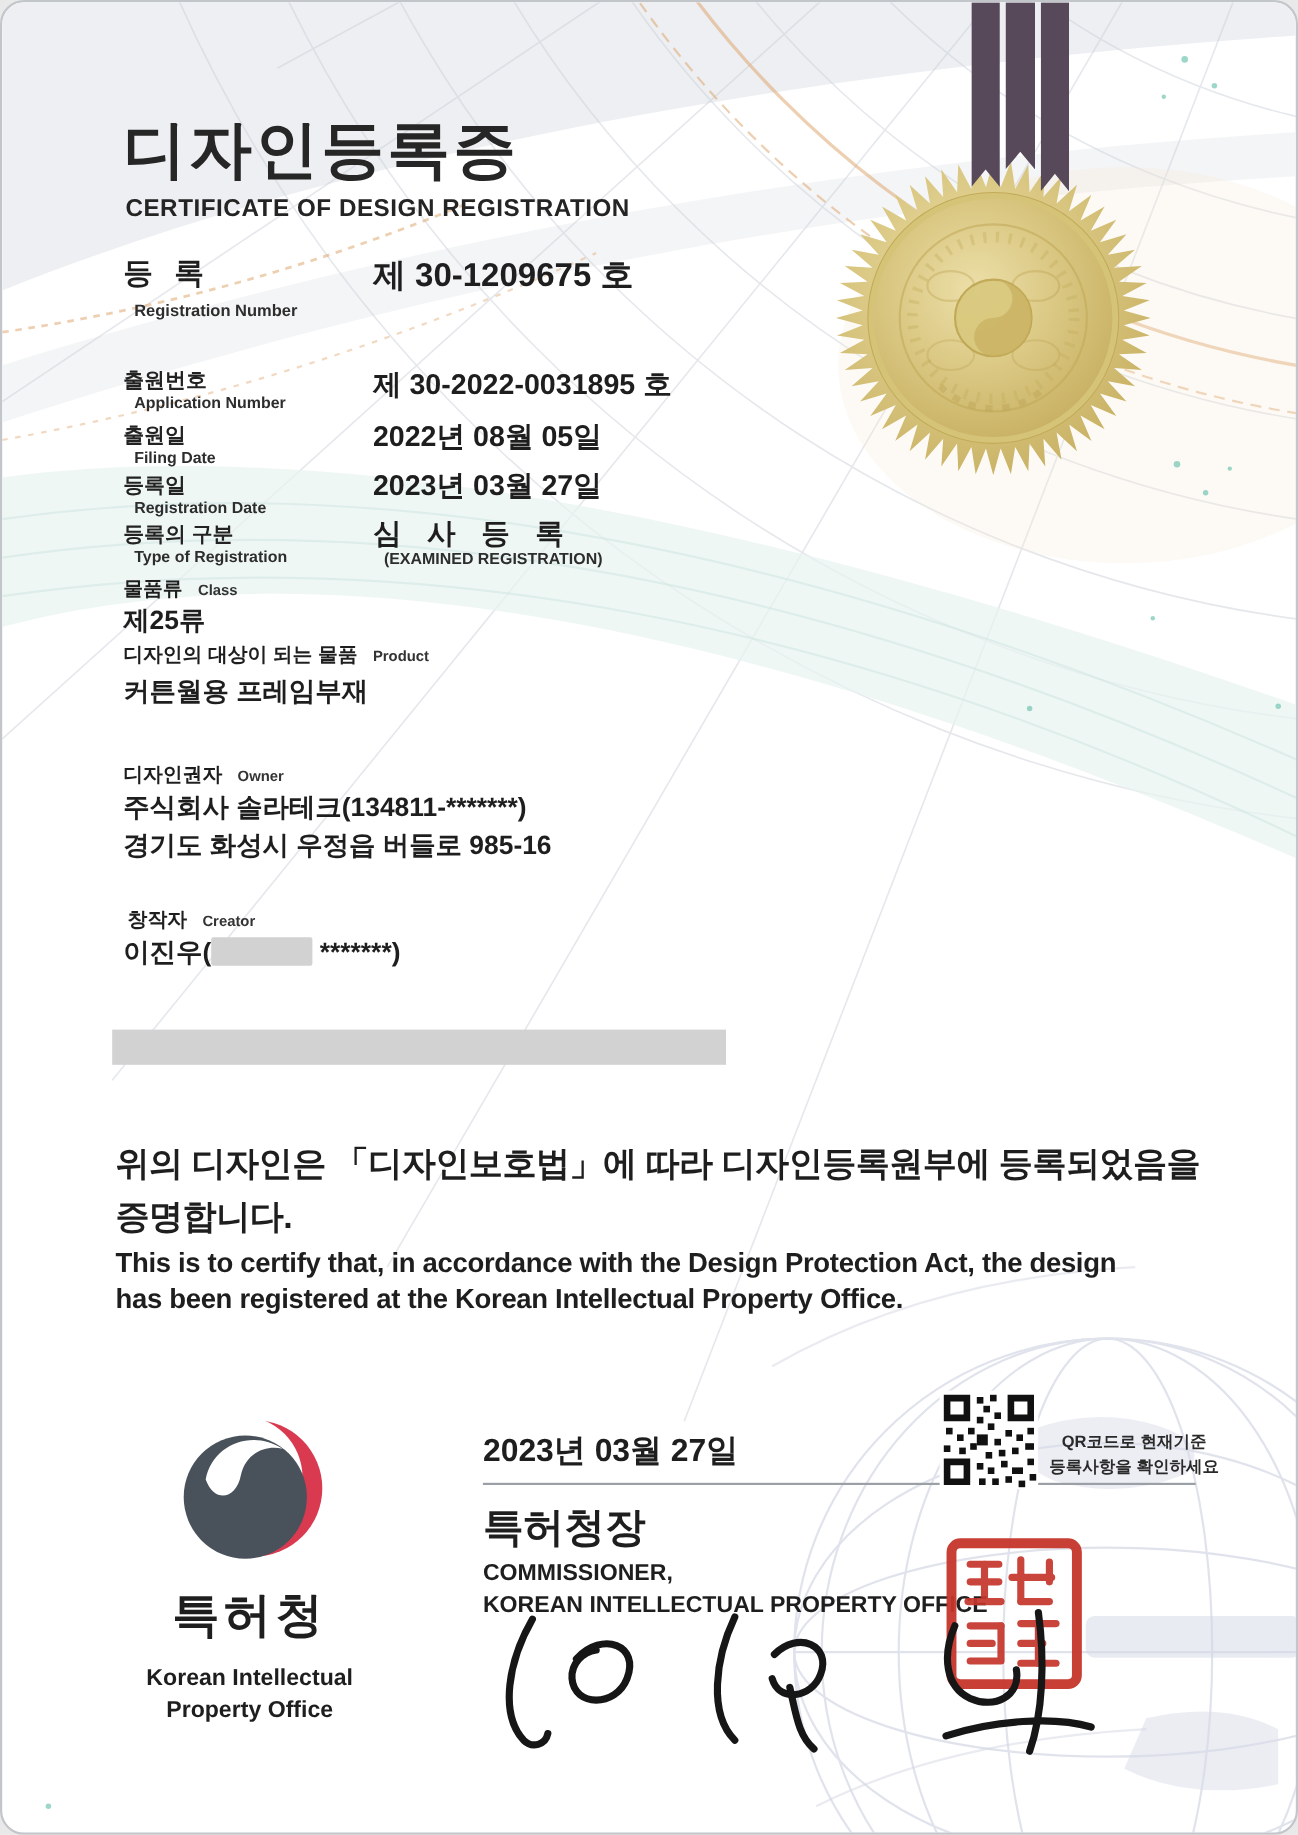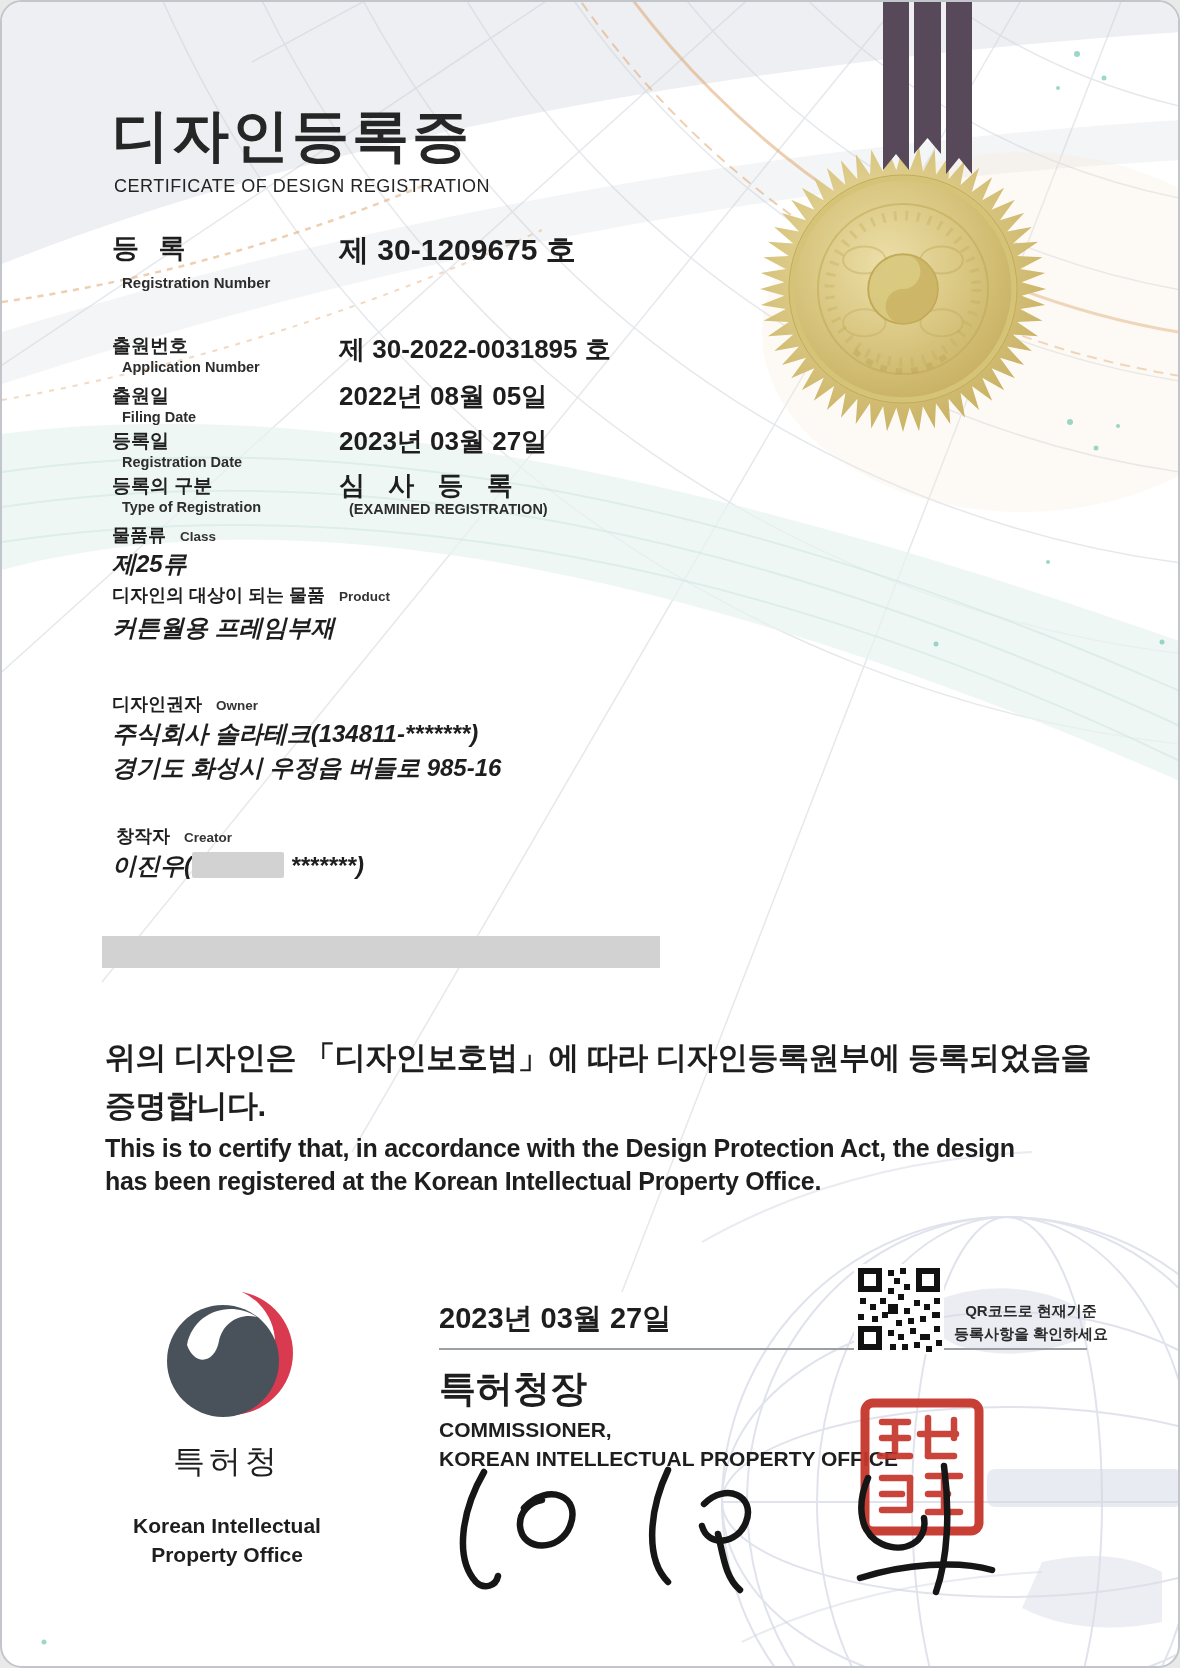--- a/index.html
+++ b/index.html
@@ -22,25 +22,25 @@
     position:relative;width:1180px;height:1668px;background:#fff;
     border:2px solid #c2c5c9;border-radius:22px;overflow:hidden;margin:0 auto;
   }
   .bg{position:absolute;inset:0;z-index:0;pointer-events:none;}
   .abs{position:absolute;z-index:2;}
   .ko-label{font-weight:700;font-size:19px;color:var(--label);}
   .en-label{font-weight:700;font-size:15px;color:#2d2d2d;margin-left:10px;}
   .val{font-weight:700;font-size:26px;color:var(--ink);}
   .big-val{font-weight:700;font-size:30px;}
   .title-ko{font-size:57px;font-weight:800;letter-spacing:3px;color:#262626;}
-  .title-en{font-size:18px;font-weight:400;letter-spacing:.5px;color:#242424;}
+  .title-en{font-size:22px;font-weight:700;letter-spacing:.5px;color:#242424;}
   .sec-label-row{display:flex;align-items:baseline;gap:14px;}
   .sec-ko{font-weight:700;font-size:18px;}
   .sec-en{font-weight:700;font-size:13.5px;color:#333;}
-  .prod-val{font-weight:700;font-size:24px;font-style:italic;}
+  .prod-val{font-weight:700;font-size:24px;}
   .stmt-ko{font-weight:700;font-size:31px;letter-spacing:-0.5px;}
   .stmt-en{font-weight:700;font-size:25px;letter-spacing:-0.3px;}
   .ribbon{position:absolute;top:0;background:var(--ribbon);z-index:4;
     clip-path:polygon(0 0,100% 0,100% 100%,50% calc(100% - 16px),0 100%);}
   .redact-inline{display:inline-block;width:92px;height:26px;background:var(--redact);
     vertical-align:-4px;border-radius:2px;}
   .redact-bar{position:absolute;background:var(--redact);z-index:2;}
   .date-rule{position:absolute;height:2px;background:var(--rule);z-index:2;}
   .center{text-align:center;}
 </style>
@@ -289,17 +289,17 @@
       <path d="M428,128 c44,-14 98,-18 132,-8"></path>
     </g>
   </svg>
 
   <svg class="abs" style="left:155px;top:1287px;" width="140" height="140" viewBox="0 0 140 140">
     <circle cx="74" cy="64" r="62" fill="var(--logo-red)"></circle>
     <circle cx="62" cy="54" r="56" fill="#fff"></circle>
     <circle cx="66" cy="72" r="56" fill="var(--logo-dark)"></circle>
     <path d="M30,56 C36,24 72,10 100,28 C82,24 66,34 62,52 C58,74 38,78 30,56 Z" fill="#fff"></path>
   </svg>
-  <div class="abs center" style="left:115px;top:1438px;width:220px;font-size:32px;font-weight:400;letter-spacing:4px;">특허청</div>
+  <div class="abs center" style="left:115px;top:1438px;width:220px;font-size:43px;font-weight:700;letter-spacing:4px;">특허청</div>
   <div class="abs center" style="left:95px;top:1512px;width:260px;font-size:21px;font-weight:700;">Korean Intellectual</div>
   <div class="abs center" style="left:95px;top:1541px;width:260px;font-size:21px;font-weight:700;">Property Office</div>
 
 </div>
 
 </body></html>

